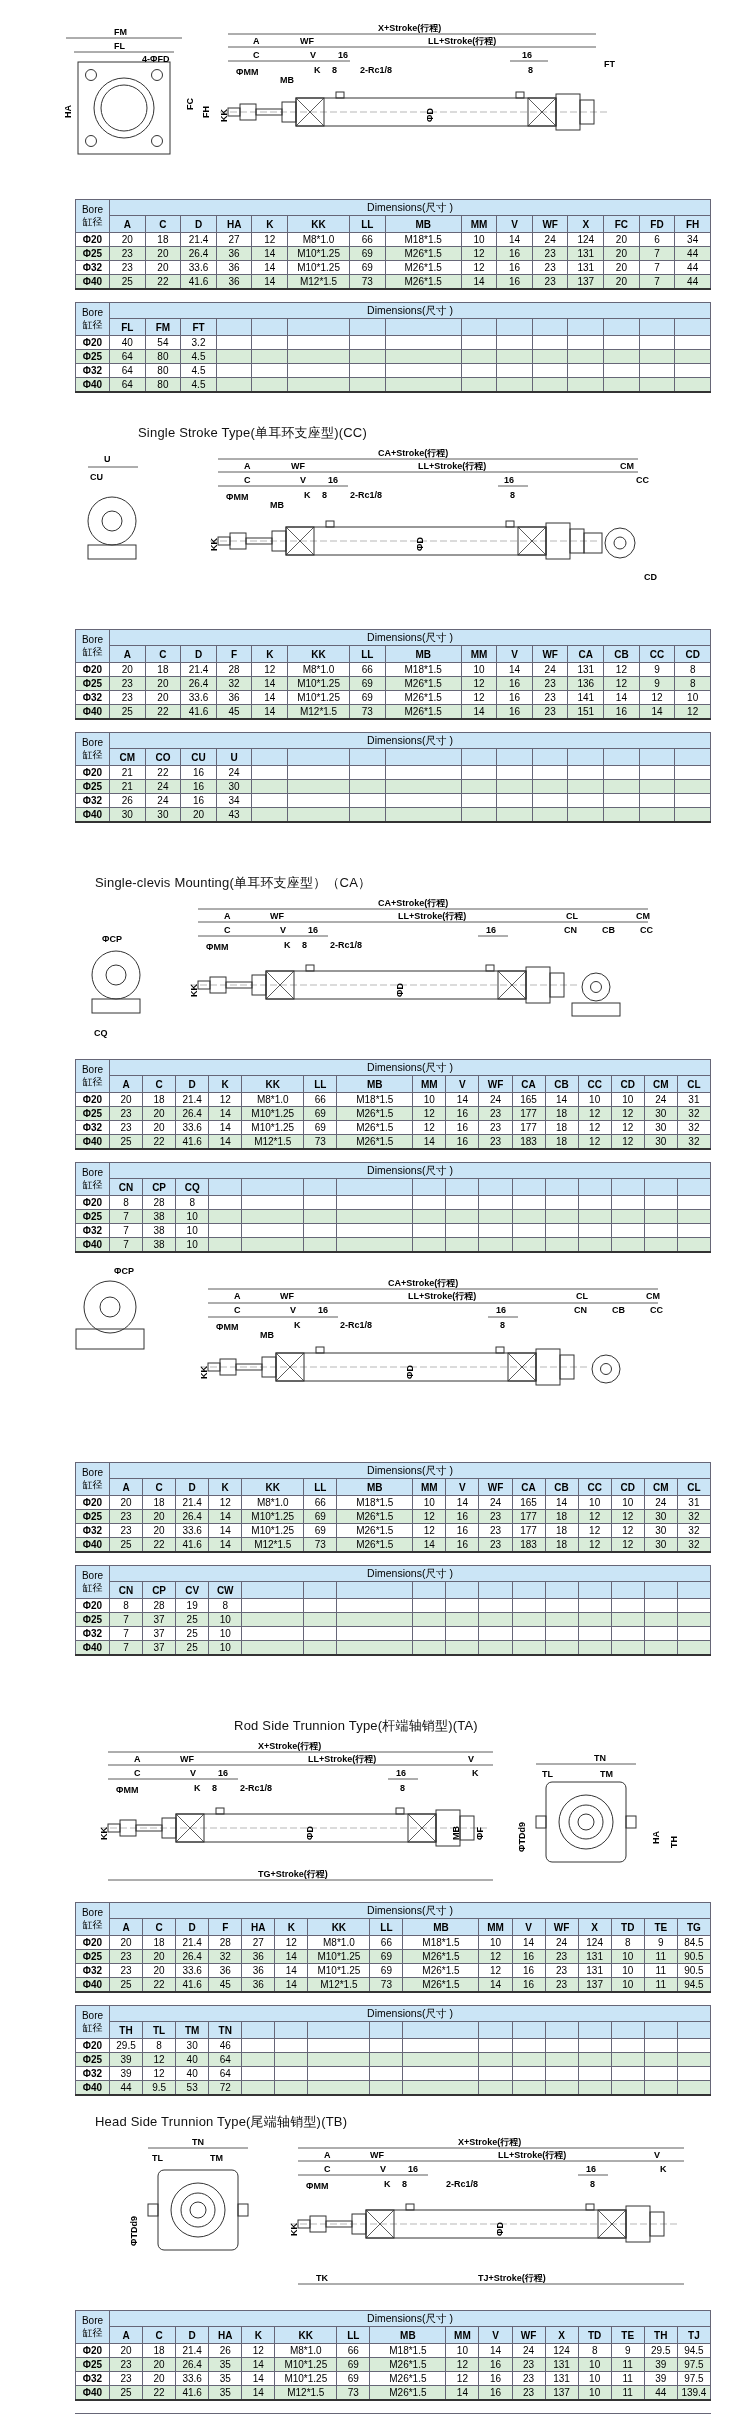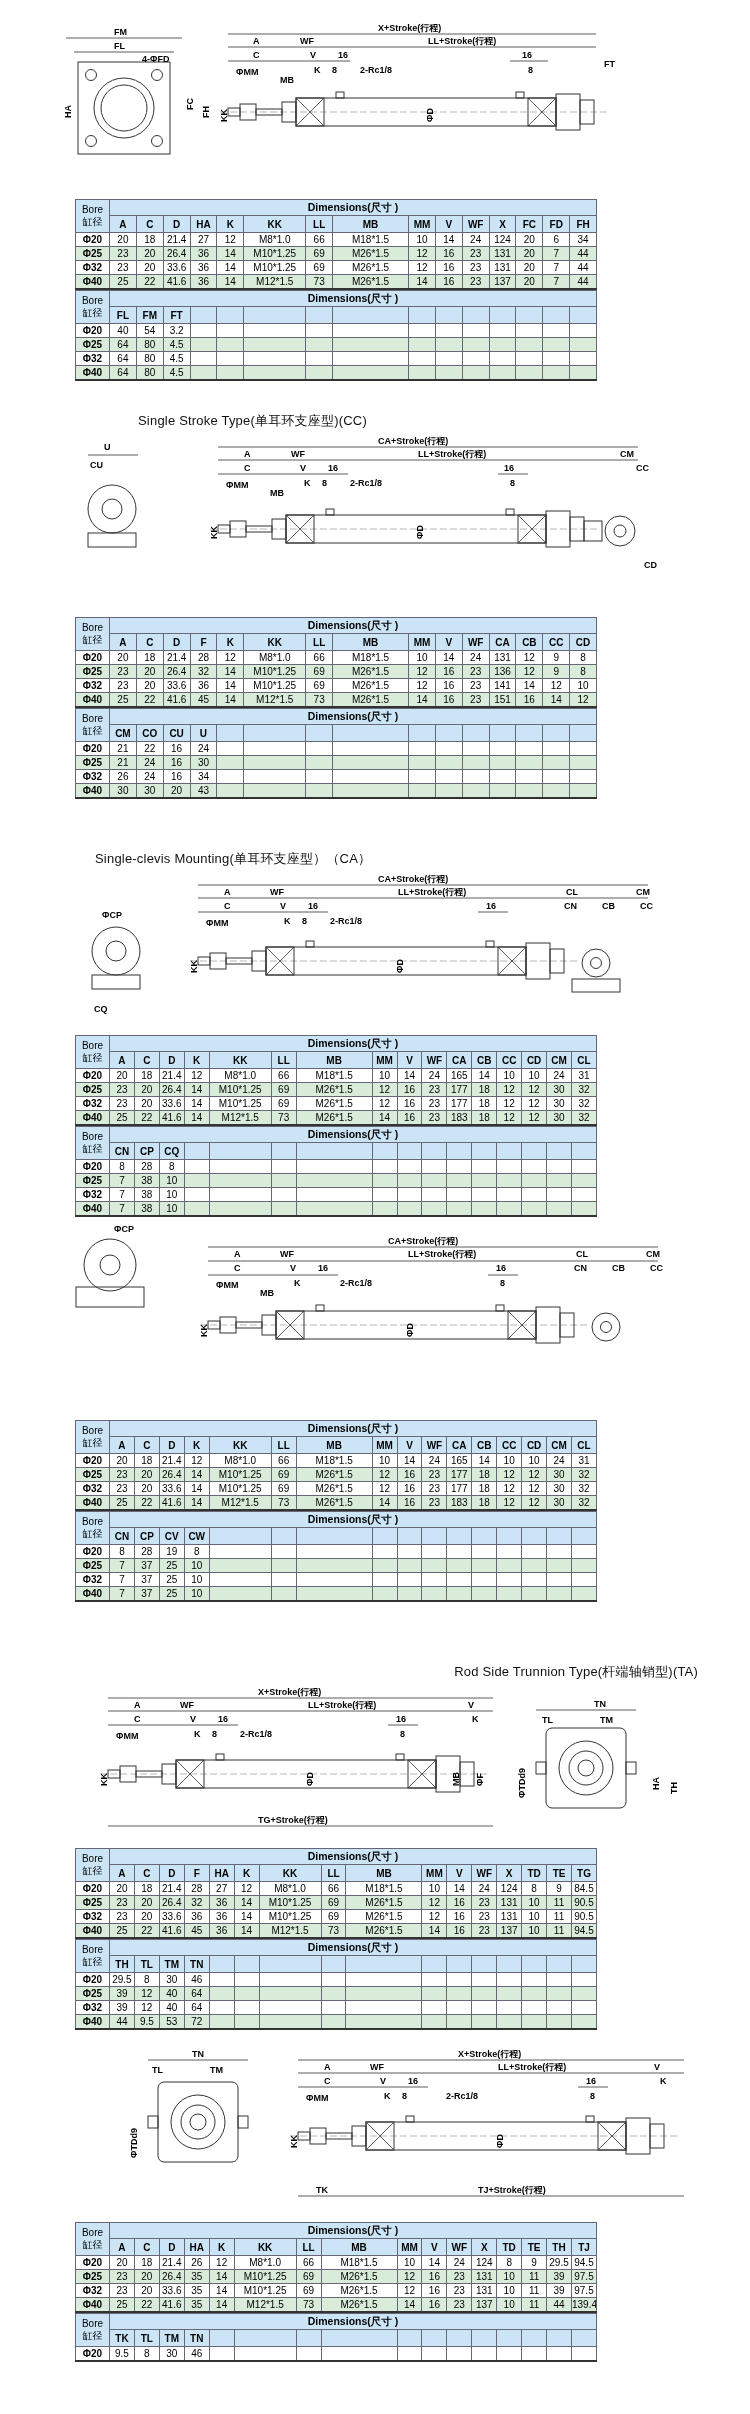--- a/index.html
+++ b/index.html
@@ -1,33 +1,33 @@
 <!DOCTYPE html>
 <html><head>
 <meta charset="utf-8">
 <style>
   html,body{margin:0;padding:0;background:#fff;}
   .page{width:750px;height:2414px;position:relative;background:#ffffff;overflow:hidden;
         font-family:"Liberation Sans",sans-serif;color:#000;padding-top:22px;box-sizing:border-box;}
   .sec-title{font-size:13px;font-weight:400;color:#111;margin:0 0 6px 95px;line-height:16px;letter-spacing:.2px;}
   .sec-title.indent2{margin-left:138px;}
-  .sec-title.right{margin-left:0;margin-right:52px;text-align:right;padding-left:14px;}
+  .sec-title.right{margin-left:0;margin-right:52px;text-align:center;padding-left:14px;}
   .diagram{position:relative;width:660px;margin:0 0 12px 48px;}
   .diagram svg{display:block;}
   .st{fill:none;stroke:#333;stroke-width:1;}
   .ln{stroke:#333;stroke-width:.8;}
   .cl{stroke:#999;stroke-width:.7;stroke-dasharray:7 3;}
   .dim{stroke:#333;stroke-width:.8;}
   .dlabel{position:absolute;font-size:9px;font-weight:700;line-height:9px;white-space:nowrap;color:#000;}
   .dlabel.rot{transform:rotate(-90deg);transform-origin:0 0;}
-  .dim-table{border-collapse:collapse;table-layout:fixed;width:522px;margin:0 0 0 75px;
+  .dim-table{border-collapse:collapse;table-layout:fixed;width:636px;margin:0 0 12px 75px;
              font-size:10px;border:1.5px solid #333;border-bottom:2.5px solid #333;}
   .dim-table th,.dim-table td{border:1px solid #667;padding:0;text-align:center;overflow:hidden;white-space:nowrap;}
   .boreh{background:#cbe5f6;font-weight:400;font-size:10px;line-height:1.2;}
-  .dimsh{background:#cbe5f6;font-weight:700;font-size:10.5px;height:15px;}
+  .dimsh{background:#cbe5f6;font-weight:400;font-size:10.5px;height:15px;}
   .colh{background:#cbe5f6;font-weight:700;font-size:10px;height:16px;}
   .dim-table td,.borev{height:13px;font-weight:400;font-size:10px;}
   tr.g td,tr.g .borev{background:#d9ecd9;}
   tr.w td,tr.w .borev{background:#ffffff;}
   .borev{font-weight:700;}
   #sec-cc{margin-top:32px;}
   #sec-ca{margin-top:52px;}
   #sec-cb{margin-top:6px;}
   #sec-ta{margin-top:62px;}
   #sec-tb{margin-top:18px;}
@@ -1477,20 +1477,21 @@
             <td></td>
             <td></td>
             <td></td>
             <td></td>
           </tr>
         </tbody>
       </table>
   </section>
 
   <section id="sec-tb">
+    <h3 class="sec-title">Head Side Trunnion Type(尾端轴销型)(TB)</h3>
     <div class="diagram" style="height:162px">
       <svg width="660" height="162">
         <use href="#trun" x="100" y="28"></use>
         <use href="#cyl" x="250" y="56"></use>
         <line x1="100" y1="12" x2="200" y2="12" class="dim"></line>
         <line x1="250" y1="12" x2="636" y2="12" class="dim"></line>
         <line x1="250" y1="25" x2="636" y2="25" class="dim"></line>
         <line x1="250" y1="39" x2="380" y2="39" class="dim"></line>
         <line x1="530" y1="39" x2="560" y2="39" class="dim"></line>
         <line x1="250" y1="148" x2="636" y2="148" class="dim"></line>

